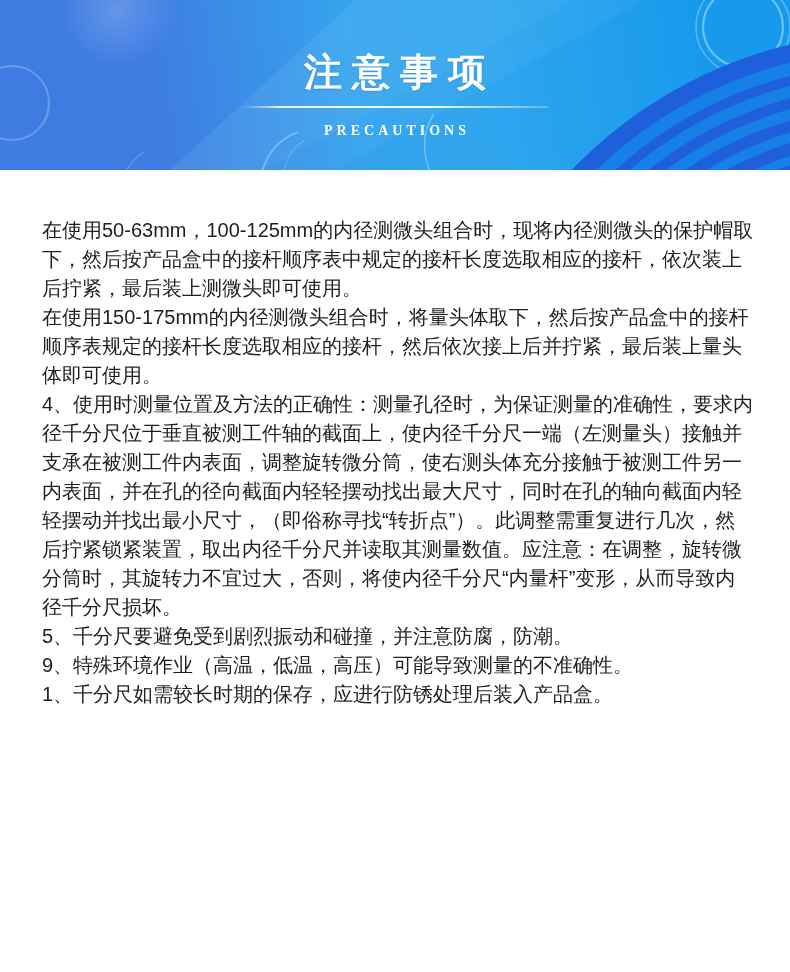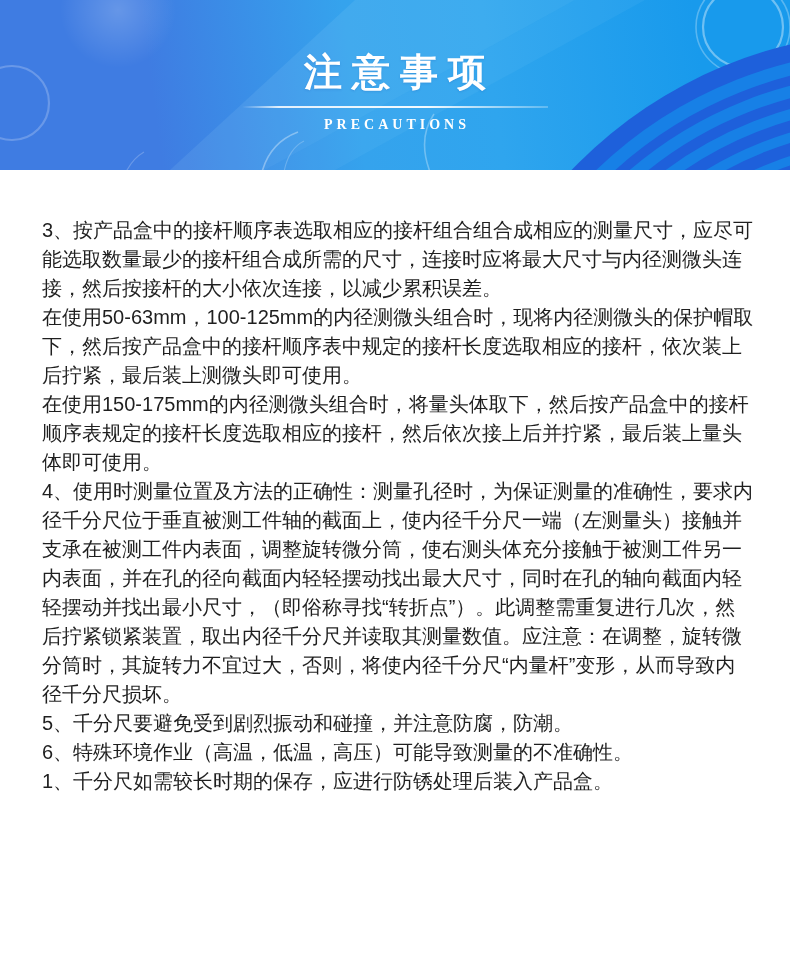--- a/index.html
+++ b/index.html
@@ -60,21 +60,21 @@
     width:306px;
     height:2px;
     margin:12px auto 0;
     background:linear-gradient(90deg,
       rgba(255,255,255,0) 0%,
       rgba(255,255,255,.85) 12%,
       rgba(255,255,255,.95) 60%,
       rgba(255,255,255,.25) 100%);
   }
   .banner-subtitle{
-    margin-top:9px;
+    margin-top:15px;
     color:var(--banner-text);
     font-family:"Liberation Serif", serif;
     font-weight:bold;
     font-size:14px;
     letter-spacing:4px;
     margin-left:4px;
   }
   
   .content{
     padding:46px 36px 0 42px;
@@ -132,22 +132,21 @@
     </svg>
 
     <div class="title-block">
       <h1 class="banner-title">注意事项</h1>
       <div class="banner-divider"></div>
       <div class="banner-subtitle">PRECAUTIONS</div>
     </div>
   </header>
 
   <main class="content">
-    <p>3、按产品盒中的接杆顺序表选取相应的接杆组合组合成相应的测量尺寸，应尽可能选取数量最少的接杆组合成所需的尺寸，连接时应将最大尺寸与内径测微头连接，然后按接杆的大小依次连接，以减少累积误差。</p>
     <p>在使用50-63mm，100-125mm的内径测微头组合时，现将内径测微头的保护帽取下，然后按产品盒中的接杆顺序表中规定的接杆长度选取相应的接杆，依次装上后拧紧，最后装上测微头即可使用。</p>
     <p>在使用150-175mm的内径测微头组合时，将量头体取下，然后按产品盒中的接杆顺序表规定的接杆长度选取相应的接杆，然后依次接上后并拧紧，最后装上量头体即可使用。</p>
     <p>4、使用时测量位置及方法的正确性：测量孔径时，为保证测量的准确性，要求内径千分尺位于垂直被测工件轴的截面上，使内径千分尺一端（左测量头）接触并支承在被测工件内表面，调整旋转微分筒，使右测头体充分接触于被测工件另一内表面，并在孔的径向截面内轻轻摆动找出最大尺寸，同时在孔的轴向截面内轻轻摆动并找出最小尺寸，（即俗称寻找“转折点”）。此调整需重复进行几次，然后拧紧锁紧装置，取出内径千分尺并读取其测量数值。应注意：在调整，旋转微分筒时，其旋转力不宜过大，否则，将使内径千分尺“内量杆”变形，从而导致内径千分尺损坏。</p>
     <p>5、千分尺要避免受到剧烈振动和碰撞，并注意防腐，防潮。</p>
-    <p>6、特殊环境作业（高温，低温，高压）可能导致测量的不准确性。</p>
+    <p>9、特殊环境作业（高温，低温，高压）可能导致测量的不准确性。</p>
     <p>1、千分尺如需较长时期的保存，应进行防锈处理后装入产品盒。</p>
   </main>
 
 </div>
 
 </body></html>

